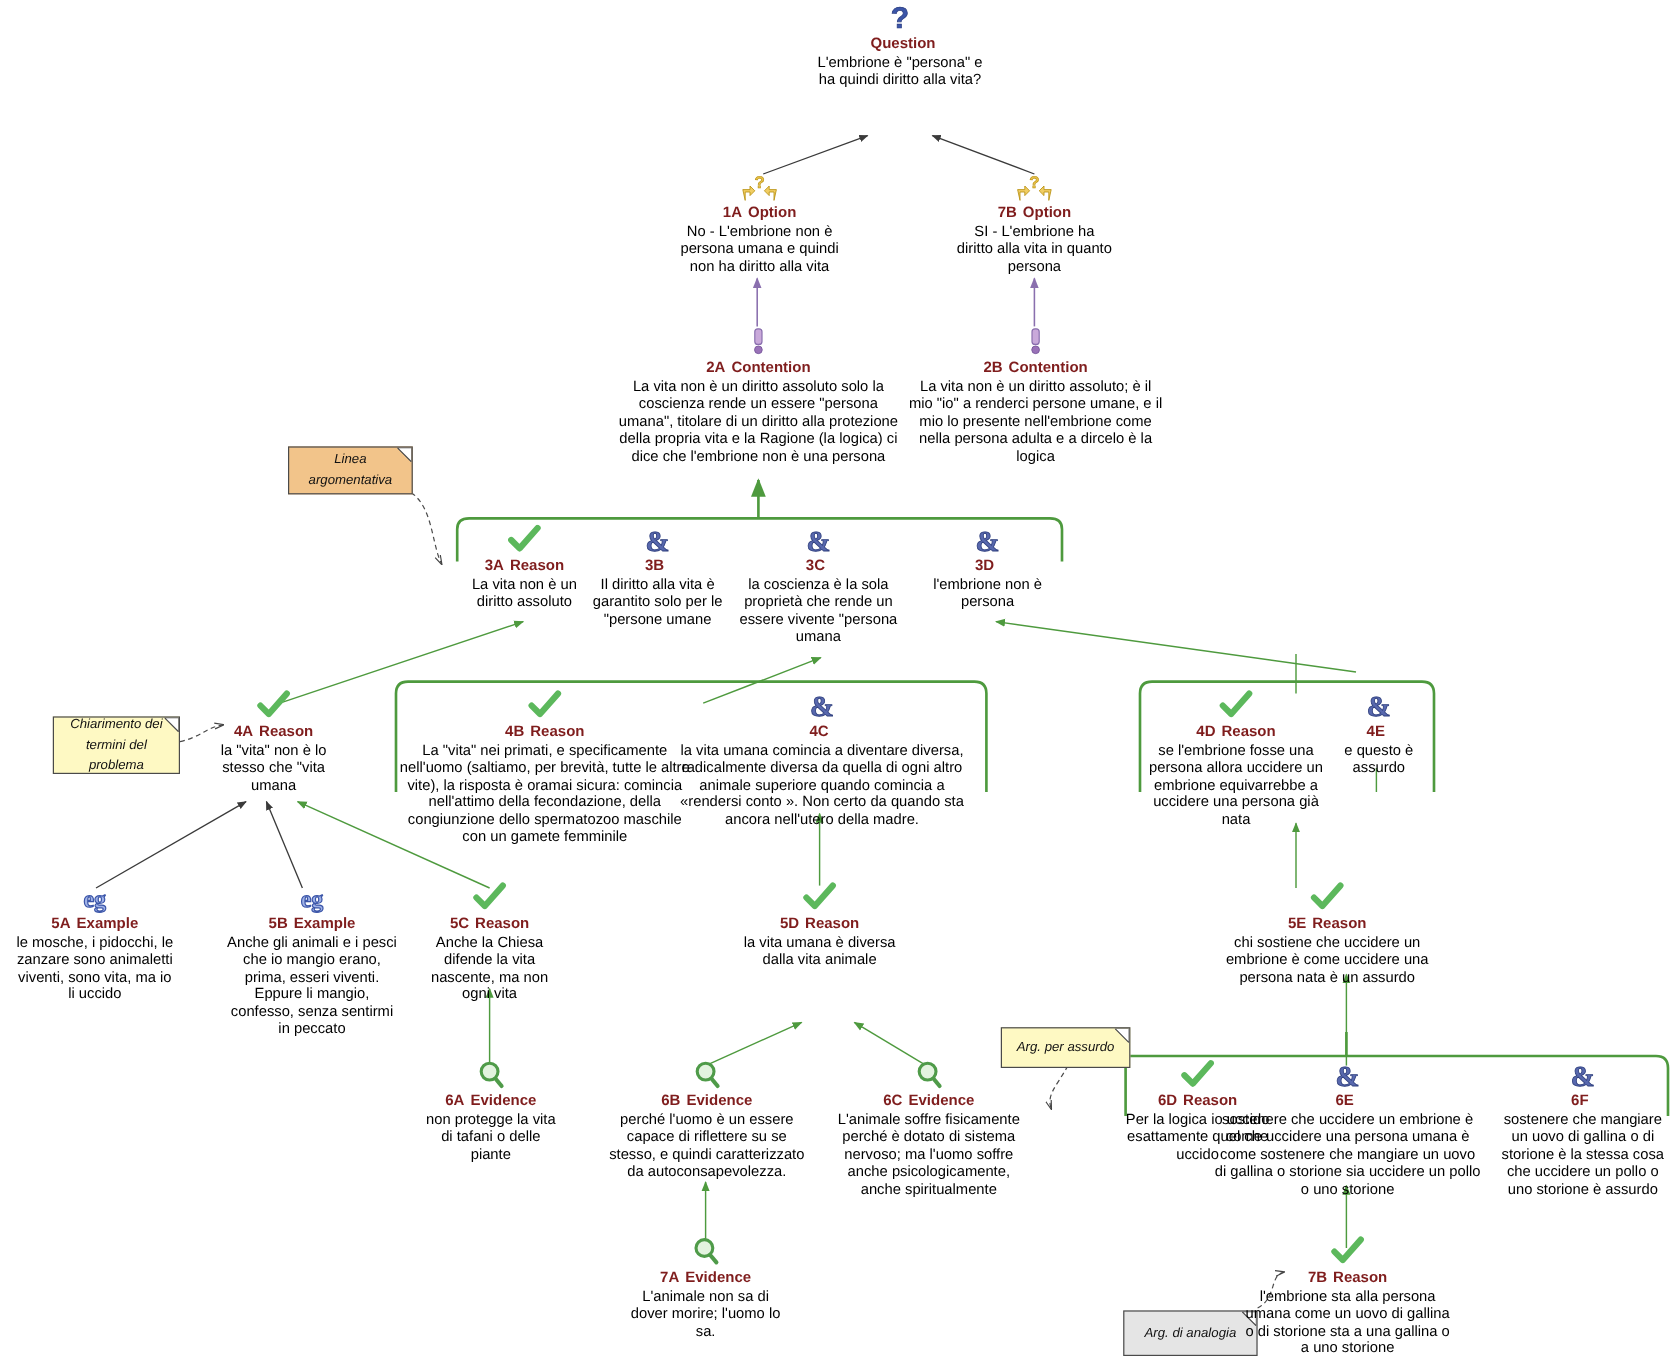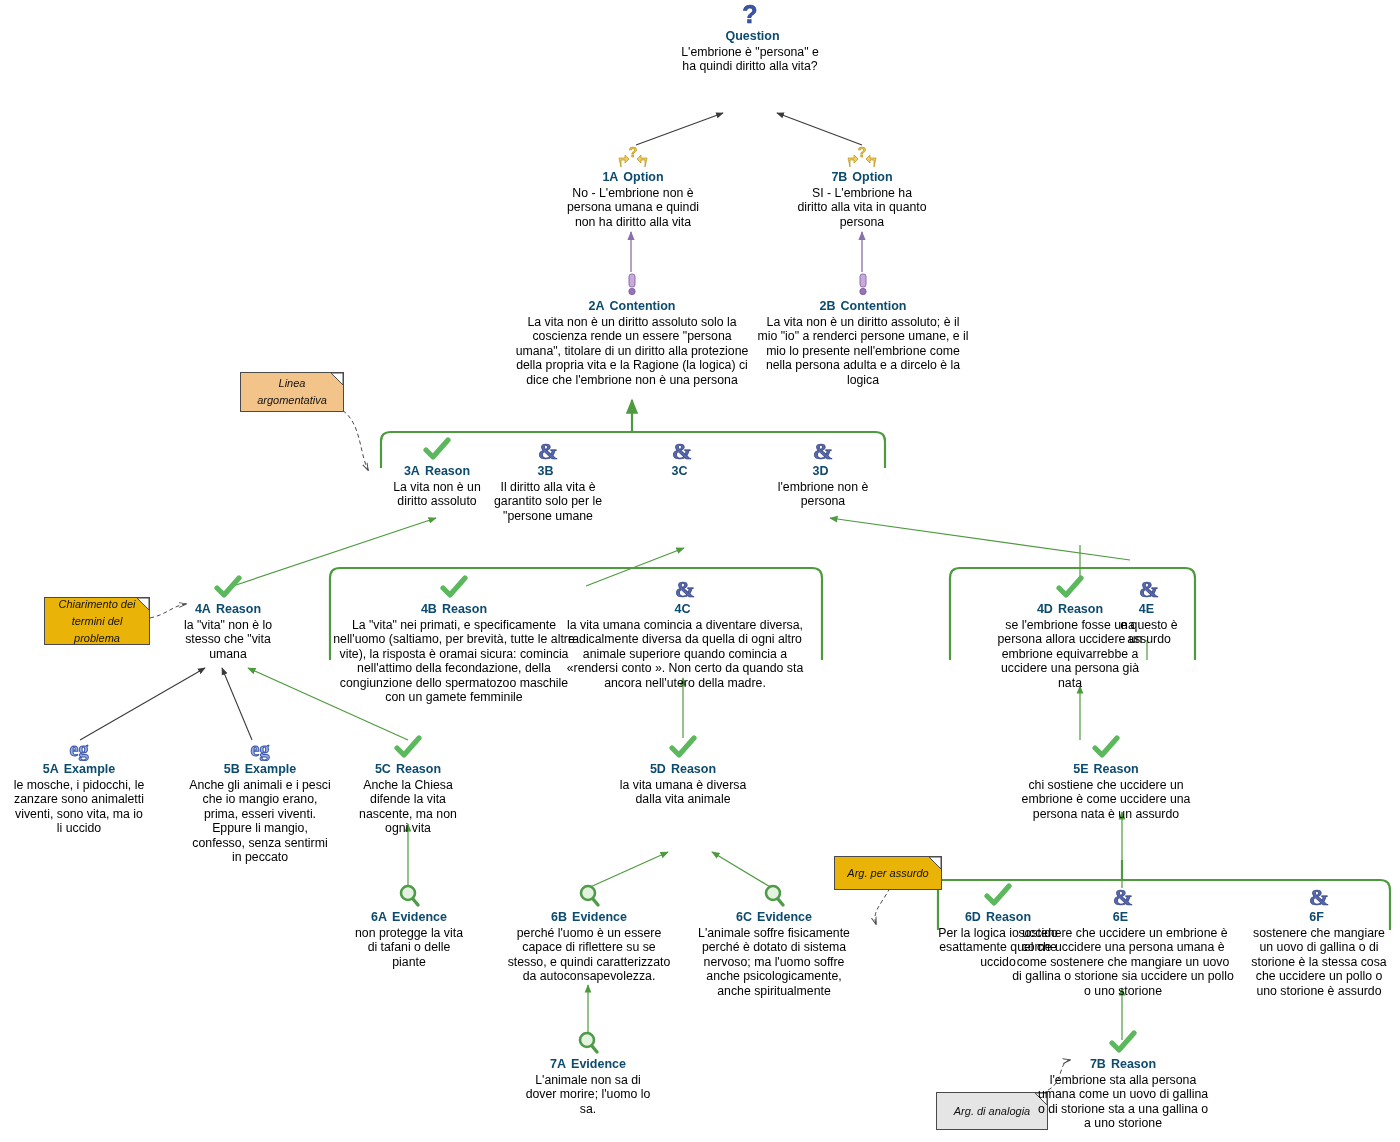--- a/index.html
+++ b/index.html
@@ -1,30 +1,30 @@
 <!DOCTYPE html>
 <html><head>
 <meta charset="utf-8">
 <style>
   html,body{margin:0;padding:0;background:#ffffff;}
   body{font-family:"Liberation Sans", sans-serif;}
   #canvas{position:relative;width:1400px;height:1142px;background:#fff;overflow:hidden;}
   .node{position:absolute;text-align:center;}
   .node .icon{display:block;margin:0 auto 1px auto;height:26px;line-height:26px;}
-  .node .hdr{font-size:12.5px;font-weight:bold;color:#0c4a6e;line-height:15px;white-space:nowrap;}
+  .node .hdr{font-size:12.5px;font-weight:bold;color:#7f1d1d;line-height:15px;white-space:nowrap;}
   .node .hdr .num{margin-right:5px;}
   .node .body{font-size:12.3px;color:#000;line-height:14.4px;margin-top:1px;}
 
   
   .note{position:absolute;border:1px solid #4a4a4a;font-size:11px;font-style:italic;
         text-align:center;display:flex;align-items:center;justify-content:center;
         line-height:17px;color:#111;box-sizing:border-box;padding:4px 6px;}
   .note .fold{position:absolute;top:0;right:0;width:12px;height:12px;}
   .note.orange{background:#f2c48a;}
-  .note.green{background:#eab308;}
+  .note.green{background:#fef9c3;}
   .note.blue{background:#e5e5e5;}
 
   svg.lines{position:absolute;left:0;top:0;width:1400px;height:1142px;pointer-events:none;}
 </style>
 </head>
 <body>
 
 <div id="canvas">
 
   <svg class="lines" viewBox="0 0 1400 1142">
@@ -227,20 +227,21 @@
 
   <div class="node" style="left:600px;top:437px;width:164px;">
     <span class="icon">
       <svg width="22" height="26" viewBox="0 0 22 26">
           <text x="11" y="22" text-anchor="middle" font-family="Liberation Serif, serif" font-size="24" font-weight="bold" fill="#5868ae" stroke="#30407f" stroke-width="0.7">&amp;</text>
         </svg>
     </span>
     <div class="hdr">
       <span class="num">3C</span><span></span>
     </div>
+    <div class="body">la coscienza è la sola proprietà che rende un essere vivente "persona umana</div>
   </div>
 
   <div class="node" style="left:770px;top:437px;width:106px;">
     <span class="icon">
       <svg width="22" height="26" viewBox="0 0 22 26">
           <text x="11" y="22" text-anchor="middle" font-family="Liberation Serif, serif" font-size="24" font-weight="bold" fill="#5868ae" stroke="#30407f" stroke-width="0.7">&amp;</text>
         </svg>
     </span>
     <div class="hdr">
       <span class="num">3D</span><span></span>
@@ -277,21 +278,21 @@
       <svg width="22" height="26" viewBox="0 0 22 26">
           <text x="11" y="22" text-anchor="middle" font-family="Liberation Serif, serif" font-size="24" font-weight="bold" fill="#5868ae" stroke="#30407f" stroke-width="0.7">&amp;</text>
         </svg>
     </span>
     <div class="hdr">
       <span class="num">4C</span><span></span>
     </div>
     <div class="body">la vita umana comincia a diventare diversa, radicalmente diversa da quella di ogni altro animale superiore quando comincia a «rendersi conto ». Non certo da quando sta ancora nell'utero della madre.</div>
   </div>
 
-  <div class="node" style="left:952px;top:575px;width:156px;padding-left:40px;">
+  <div class="node" style="left:952px;top:575px;width:156px;">
     <span class="icon">
       <svg width="30" height="26" viewBox="0 0 30 26">
           <path d="M4,13 L11,20 L26,3" fill="none" stroke="#5cb85c" stroke-width="5.2" stroke-linecap="round" stroke-linejoin="round"></path>
         </svg>
     </span>
     <div class="hdr">
       <span class="num">4D</span><span>Reason</span>
     </div>
     <div class="body">se l'embrione fosse una persona allora uccidere un embrione equivarrebbe a uccidere una persona già nata</div>
   </div>

